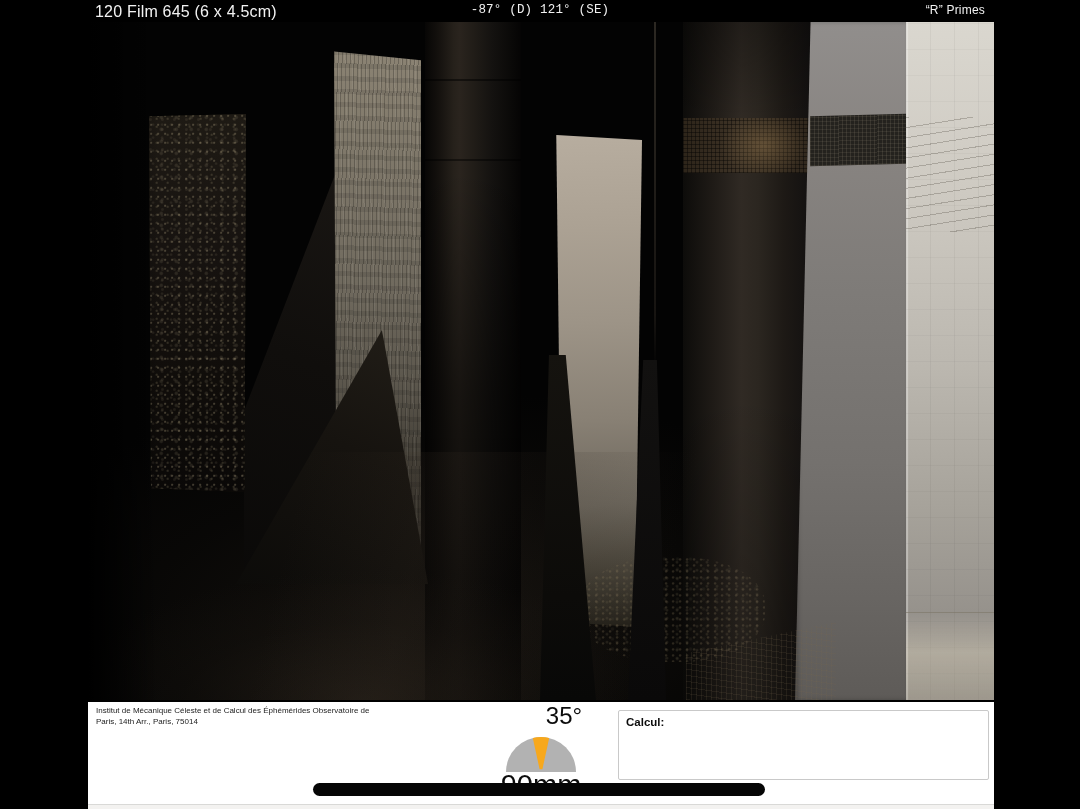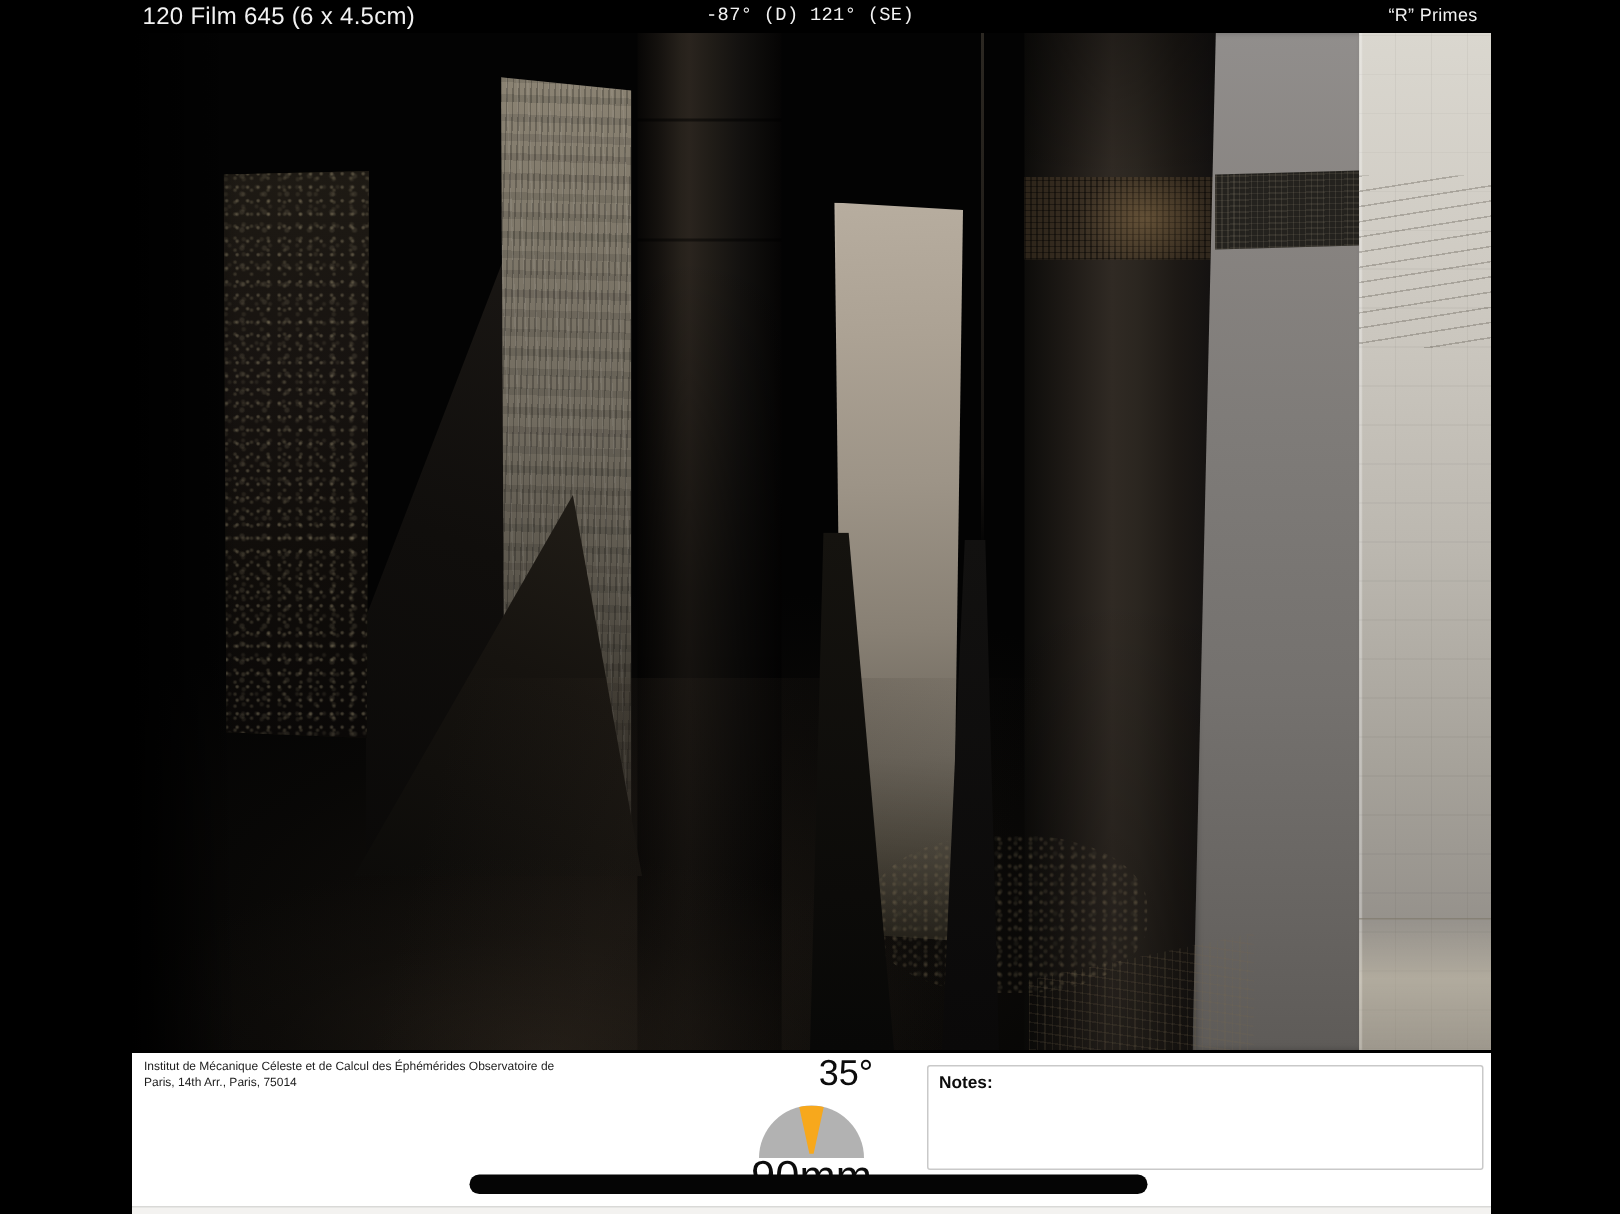--- a/index.html
+++ b/index.html
@@ -177,18 +177,18 @@
   <div class="panel">
     <div class="address">Institut de Mécanique Céleste et de Calcul des Éphémérides Observatoire de Paris, 14th Arr., Paris, 75014</div>
     <div class="tilt">35°</div>
     <div class="gauge">
       <div class="gauge-track"></div>
       <div class="gauge-needle"></div>
     </div>
     <div class="focal">90mm</div>
     <div class="slider"></div>
     <div class="notes">
-      <span>Notes:</span>
+      <span>Calcul:</span>
     </div>
     <div class="bottom-strip"></div>
   </div>
 
 </div>
 
 </body></html>

